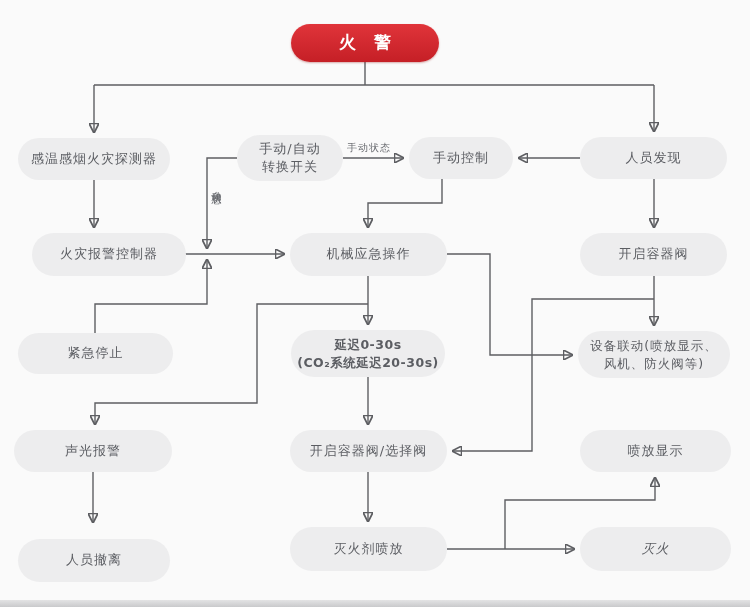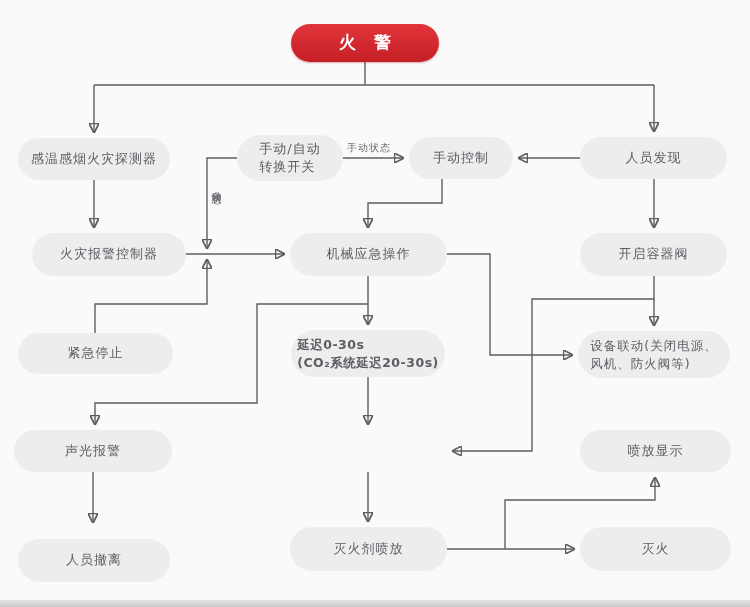--- a/index.html
+++ b/index.html
@@ -6,21 +6,21 @@
   body { font-family:"DejaVu Sans","Liberation Sans",sans-serif; background:#ffffff; }
   .canvas {
     position:relative; width:750px; height:607px;
     background:#fafafa; overflow:hidden;
   }
   .edges { position:absolute; left:0; top:0; width:750px; height:607px; pointer-events:none; }
   .edges path { fill:none; stroke:#5d5e62; stroke-width:1.4; }
   .node {
     position:absolute; background:#ededee; border-radius:999px;
     display:flex; align-items:center; justify-content:center;
-    text-align:left; color:#5b5d62; font-size:13px; line-height:1.4;
+    text-align:center; color:#5b5d62; font-size:13px; line-height:1.4;
     white-space:pre-line; letter-spacing:1px;
   }
   .node-alert {
     background:linear-gradient(#e0343a,#c51f26);
     color:#ffffff; font-weight:bold; font-size:17px;
     letter-spacing:6px; text-indent:6px;
     box-shadow:0 1px 2px rgba(150,20,20,.35);
   }
   .node-bold { font-weight:bold; font-size:12.5px; letter-spacing:0.5px; }
   .edge-label {
@@ -80,27 +80,28 @@
   <div class="node" style="left:409px; top:137px; width:104px; height:42px;">手动控制</div>
   <div class="node" style="left:580px; top:137px; width:147px; height:42px;">人员发现</div>
 
   <div class="node" style="left:32px; top:233px; width:154px; height:43px;">火灾报警控制器</div>
   <div class="node" style="left:290px; top:233px; width:157px; height:43px;">机械应急操作</div>
   <div class="node" style="left:580px; top:233px; width:147px; height:43px;">开启容器阀</div>
 
   <div class="node" style="left:18px; top:333px; width:155px; height:41px;">紧急停止</div>
   <div class="node node-bold" style="left:291px; top:330px; width:154px; height:47px;">延迟0-30s
 (CO₂系统延迟20-30s)</div>
-  <div class="node" style="left:578px; top:331px; width:152px; height:47px; font-size:12.5px;">设备联动(关闭电源、
+  <div class="node" style="left:578px; top:331px; width:152px; height:47px; font-size:12.5px;">设备联动(喷放显示、
 风机、防火阀等)</div>
 
   <div class="node" style="left:14px; top:430px; width:158px; height:42px;">声光报警</div>
+  <div class="node" style="left:290px; top:430px; width:157px; height:42px;">开启容器阀/选择阀</div>
   <div class="node" style="left:580px; top:430px; width:151px; height:42px;">喷放显示</div>
 
   <div class="node" style="left:18px; top:539px; width:152px; height:43px;">人员撤离</div>
   <div class="node" style="left:290px; top:527px; width:157px; height:44px;">灭火剂喷放</div>
-  <div class="node" style="left:580px; top:527px; width:151px; height:44px;">灭火</div>
+  <div class="node" style="left:580px; top:527px; width:151px; height:44px;font-style:italic;">灭火</div>
 
   <span class="edge-label" style="left:347px; top:141px;">手动状态</span>
   <span class="edge-label vertical" style="left:209px; top:183px;">自动状态</span>
 
   <div class="bottom-strip"></div>
 </div>
 
 </body></html>

